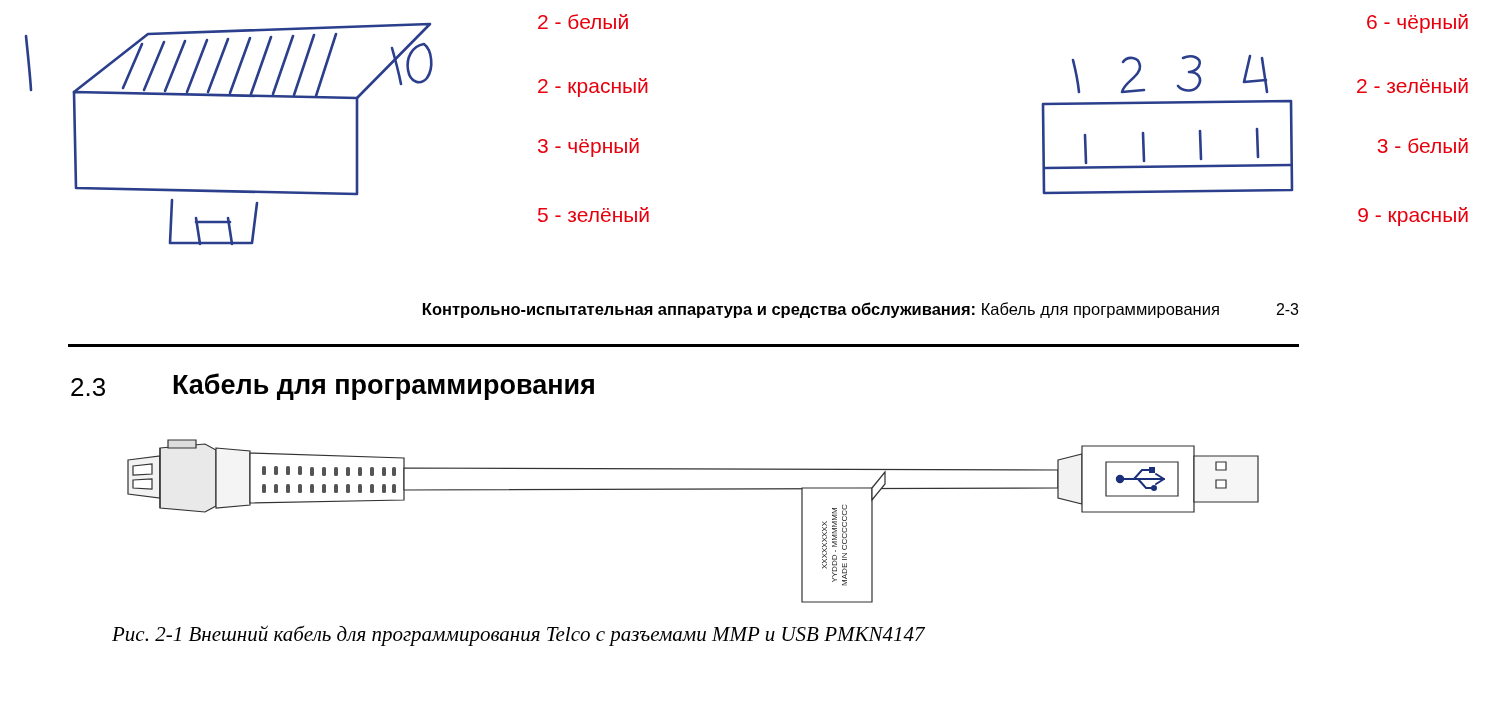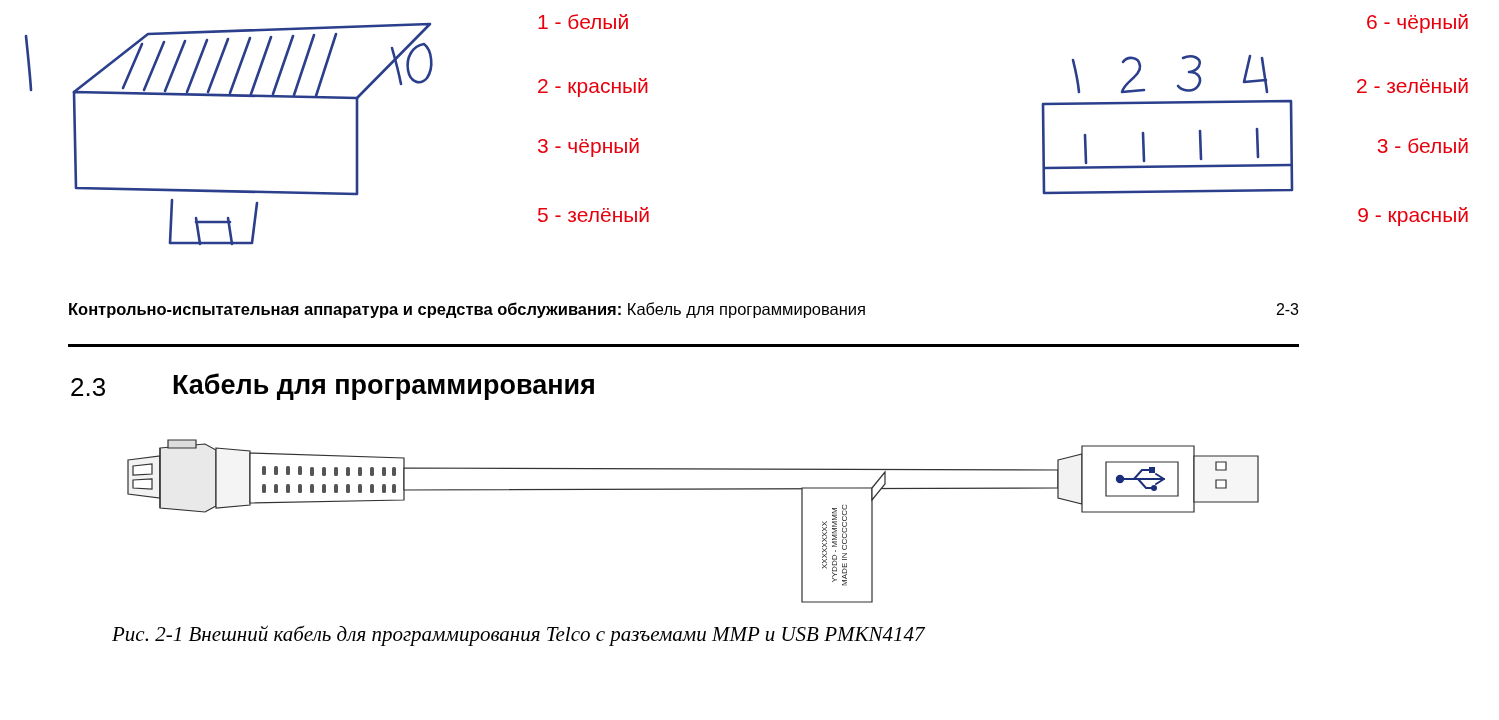--- a/index.html
+++ b/index.html
@@ -42,27 +42,27 @@
   
   .header-band {
     position: absolute;
     left: 68px;
     top: 300px;
     width: 1231px;
   }
   .header-line {
     display: flex;
     align-items: baseline;
-    justify-content: space-between;
+    justify-content: flex-end;
     font-size: 16.5px;
     gap: 40px;
   }
   .header-text-bold { font-weight: bold; }
   .header-text-norm { font-weight: normal; }
-  .header-page { font-size: 16px; font-weight: normal; }
+  .header-page { font-size: 16px; font-weight: normal; margin-left: 16px; }
   .rule-thick {
     position: absolute;
     left: 68px;
     top: 344px;
     width: 1231px;
     height: 3px;
     background: #000;
   }
 
   
@@ -151,21 +151,21 @@
       <path d="M1257 129 L1258 157"></path>
 
       <path d="M1073 60 C1076 72, 1078 82, 1079 92"></path>
       <path d="M1123 62 C1127 56, 1139 56, 1140 66 C1141 76, 1124 82, 1122 92 L1144 90"></path>
       <path d="M1183 58 C1192 54, 1203 58, 1199 66 C1196 72, 1189 72, 1189 72 C1198 72, 1203 78, 1198 86 C1193 93, 1182 91, 1178 86"></path>
       <path d="M1250 56 L1244 82 L1266 80"></path>
       <path d="M1262 58 C1264 72, 1266 84, 1267 92"></path>
     </g>
   </svg>
 
-  <div class="annot annot-left annot-row-0">1 - белый</div>
+  <div class="annot annot-left annot-row-0">2 - белый</div>
   <div class="annot annot-left annot-row-1">2 - красный</div>
   <div class="annot annot-left annot-row-2">3 - чёрный</div>
   <div class="annot annot-left annot-row-3">5 - зелёный</div>
 
   <div class="annot annot-right annot-row-0">6 - чёрный</div>
   <div class="annot annot-right annot-row-1">2 - зелёный</div>
   <div class="annot annot-right annot-row-2">3 - белый</div>
   <div class="annot annot-right annot-row-3">9 - красный</div>
 </div>
 

